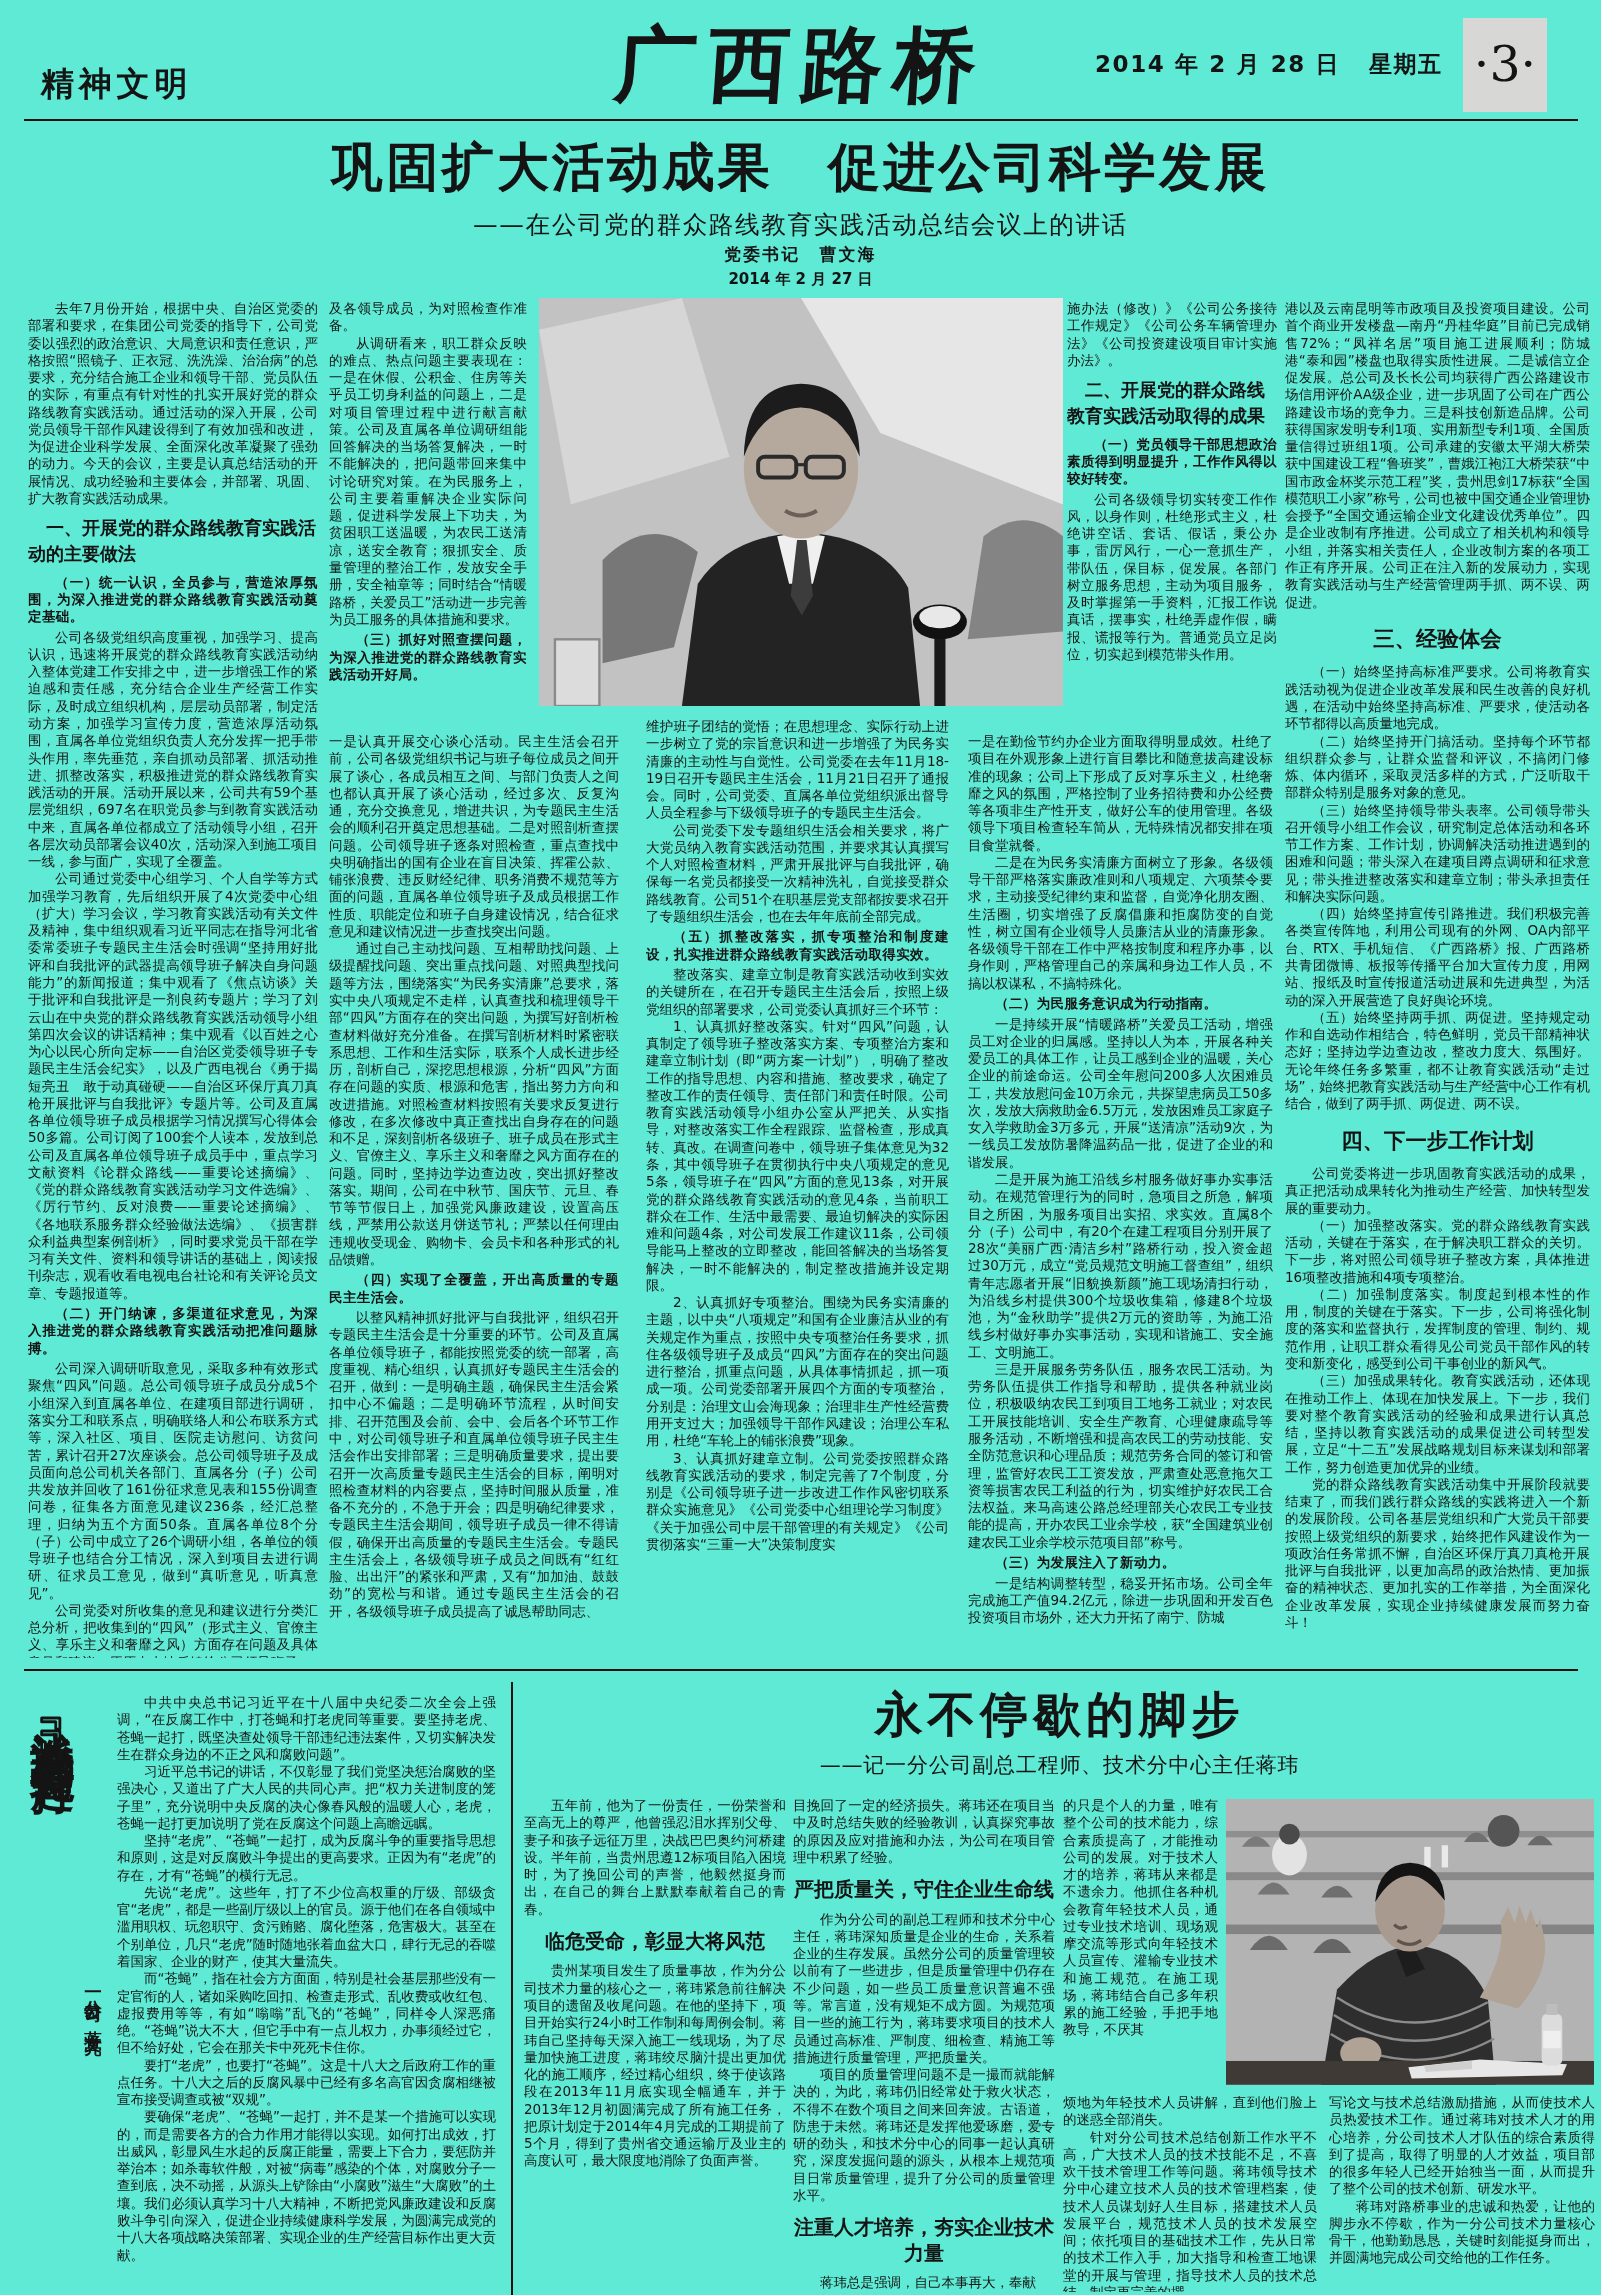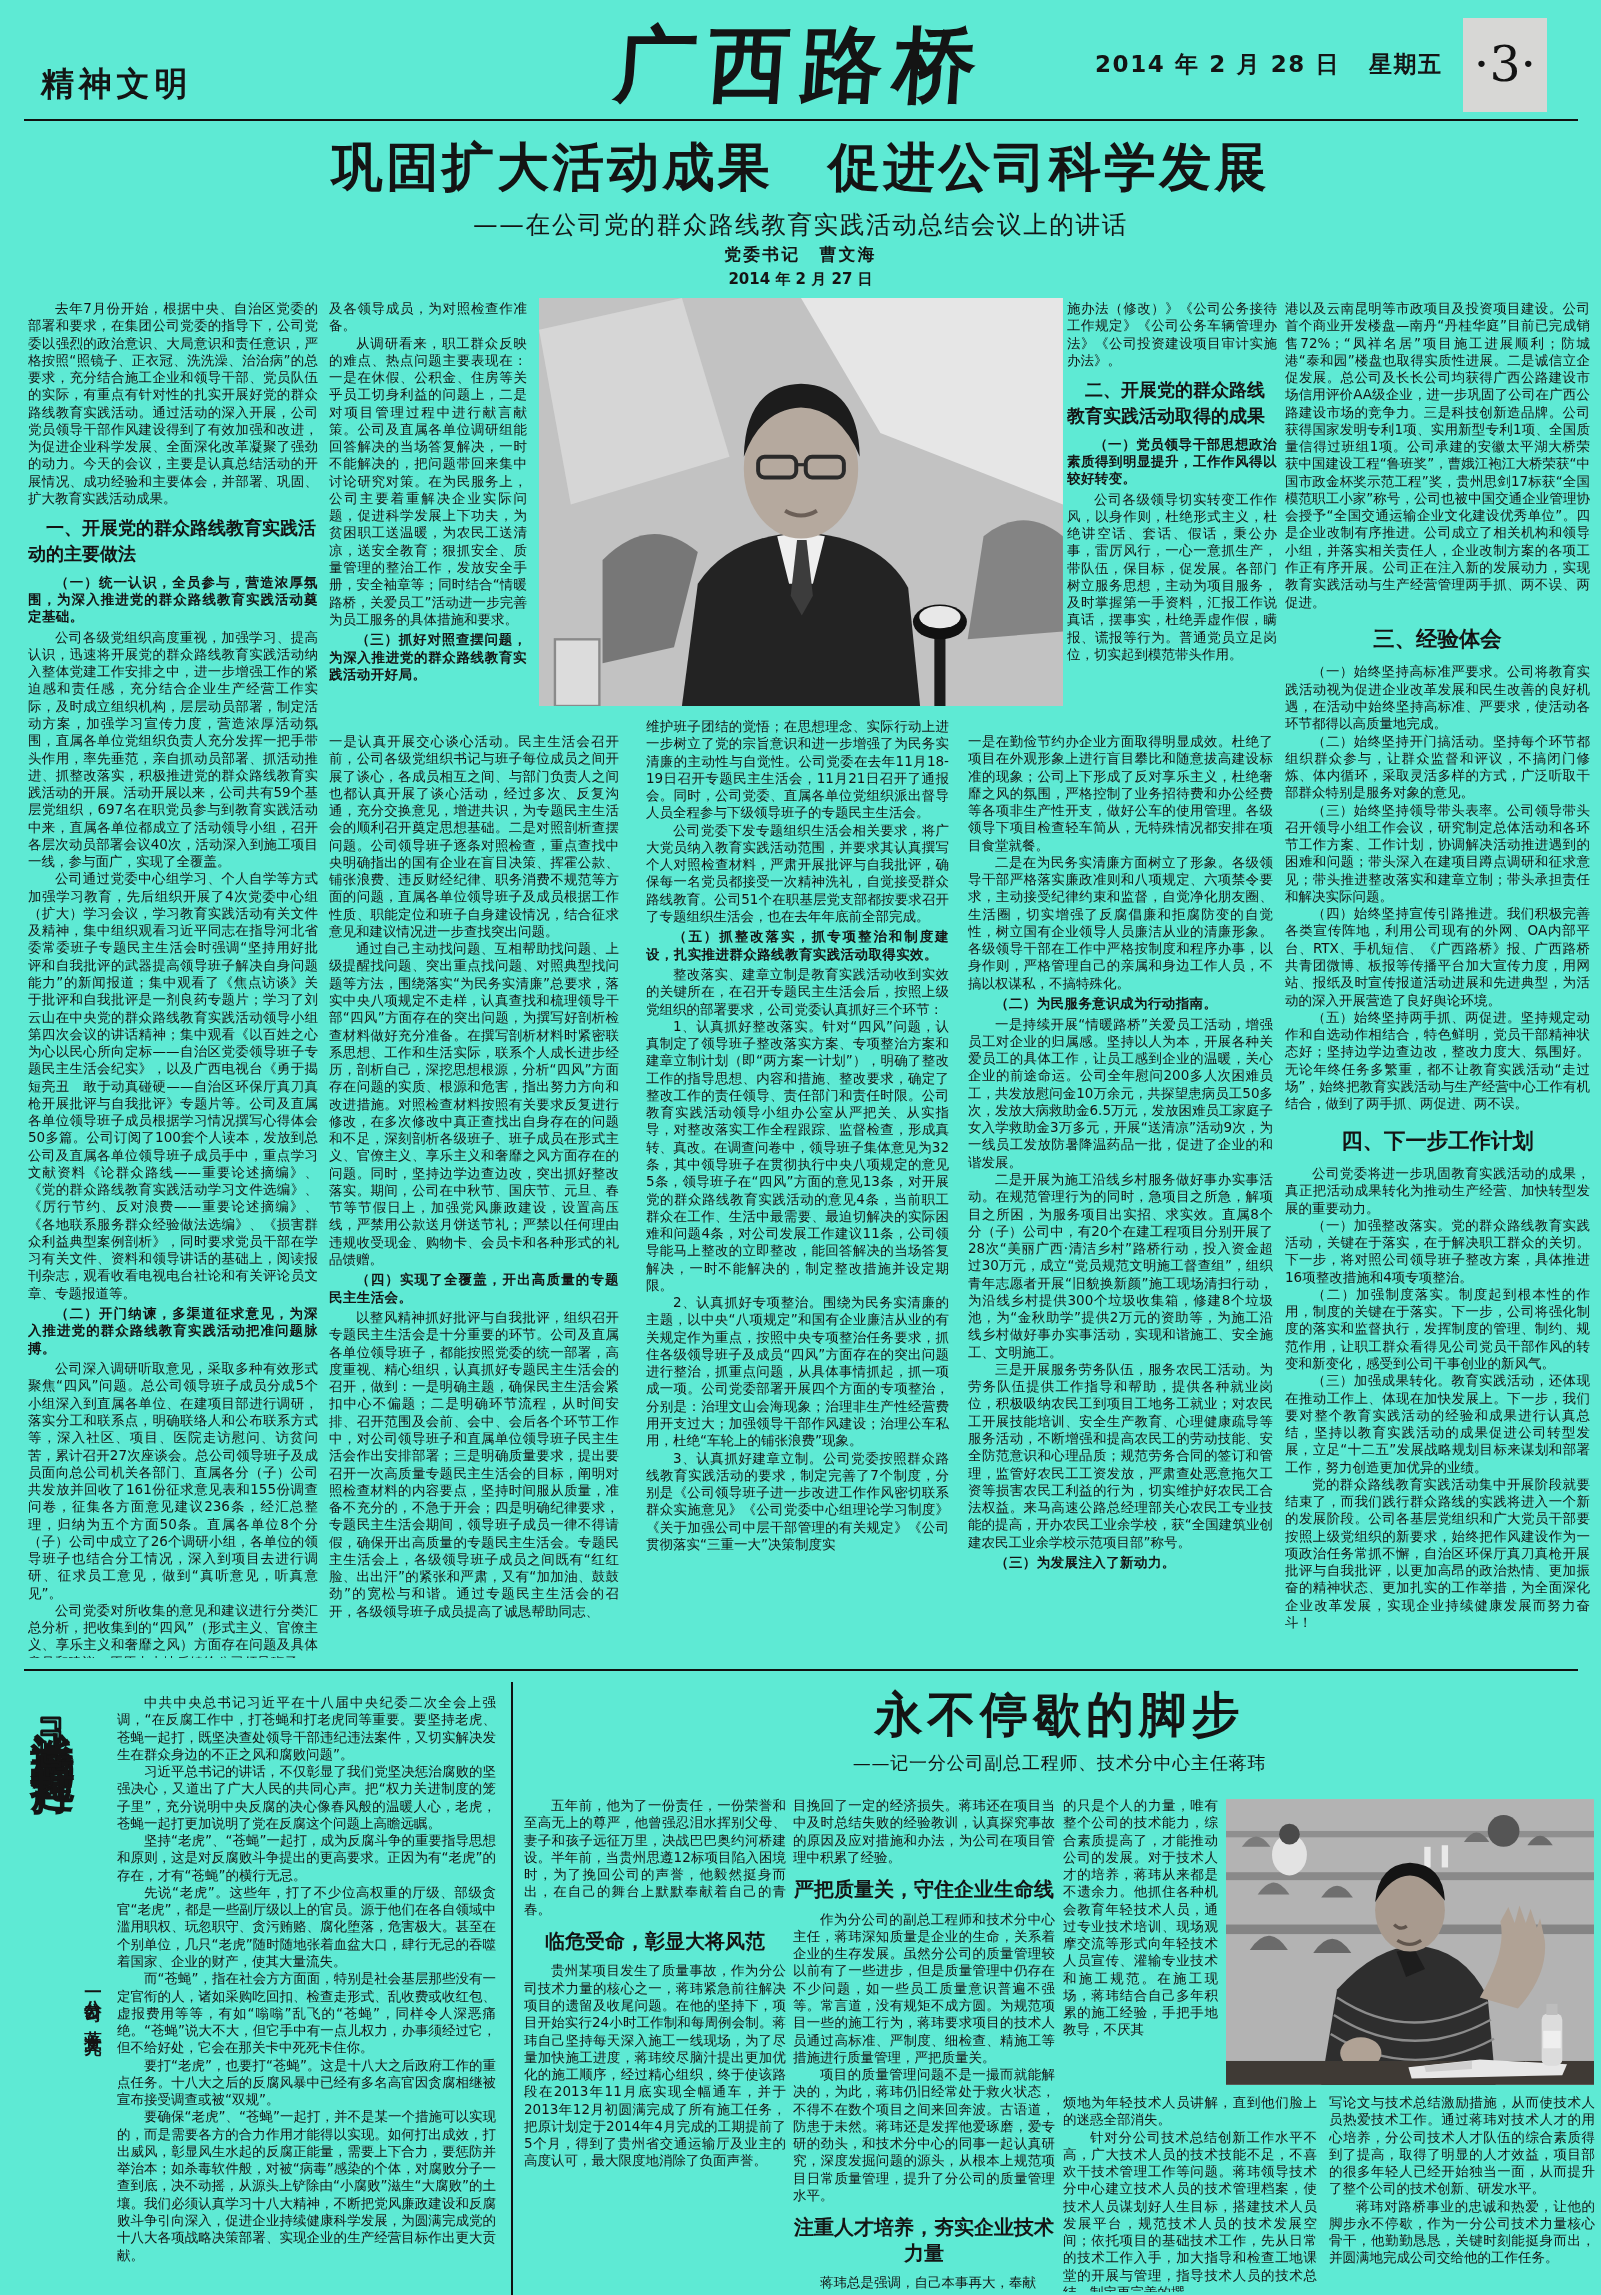--- a/index.html
+++ b/index.html
@@ -26,21 +26,21 @@
   .tcol p.h1{font-weight:bold;font-size:18px;line-height:1.45;text-indent:1em;margin:8px 0 6.3px 0;text-align:left;}
   .tcol p.h1c{font-weight:bold;font-size:21.4px;text-indent:0;text-align:center;margin:14.3px 0 11px 0;}
   .tcol p.kai{font-family:"DejaVu Serif",serif;font-weight:bold;letter-spacing:0.4px;margin:3.2px 0;}
   .tcol p.sub{font-weight:bold;font-size:20px;text-indent:0;text-align:center;margin:11px 0 8px 0;}
   
   .vtitle{writing-mode:vertical-rl;text-orientation:upright;font-family:"DejaVu Serif",serif;
           font-weight:bold;font-size:44px;line-height:1.1;letter-spacing:3.2px;}
   .vauthor{writing-mode:vertical-rl;text-orientation:upright;font-weight:bold;font-size:17.5px;letter-spacing:3.2px;}
   
   .feat-headline{font-size:48px;font-weight:bold;letter-spacing:4.8px;}
-  .feat-subtitle{font-size:18px;letter-spacing:0.8px;}
+  .feat-subtitle{font-size:21px;letter-spacing:0.8px;}
   .photo-frame{background:#b9b9b9;overflow:hidden;}
 </style>
 </head>
 <body>
 
 <div class="page">
 
   <div class="abs section-label" style="left:41px;top:62px;">精神文明</div>
   <div class="abs masthead" style="left:555px;top:11px;width:492px;text-align:center;">广西路桥</div>
   <div class="abs issue-date" style="left:1095px;top:49px;">
@@ -118,20 +118,21 @@
       <p>公司各级领导切实转变工作作风，以身作则，杜绝形式主义，杜绝讲空话、套话、假话，秉公办事，雷厉风行，一心一意抓生产，带队伍，保目标，促发展。各部门树立服务思想，主动为项目服务，及时掌握第一手资料，汇报工作说真话，摆事实，杜绝弄虚作假，瞒报、谎报等行为。普通党员立足岗位，切实起到模范带头作用。</p>
     </div>
   <div class="abs tcol" style="left:968px;top:733px;width:305px;height:925px;">
       <p class="cont">一是在勤俭节约办企业方面取得明显成效。杜绝了项目在外观形象上进行盲目攀比和随意拔高建设标准的现象；公司上下形成了反对享乐主义，杜绝奢靡之风的氛围，严格控制了业务招待费和办公经费等各项非生产性开支，做好公车的使用管理。各级领导下项目检查轻车简从，无特殊情况都安排在项目食堂就餐。</p>
       <p>二是在为民务实清廉方面树立了形象。各级领导干部严格落实廉政准则和八项规定、六项禁令要求，主动接受纪律约束和监督，自觉净化朋友圈、生活圈，切实增强了反腐倡廉和拒腐防变的自觉性，树立国有企业领导人员廉洁从业的清廉形象。各级领导干部在工作中严格按制度和程序办事，以身作则，严格管理自己的亲属和身边工作人员，不搞以权谋私，不搞特殊化。</p>
       <p class="kai">（二）为民服务意识成为行动指南。</p>
       <p>一是持续开展“情暖路桥”关爱员工活动，增强员工对企业的归属感。坚持以人为本，开展各种关爱员工的具体工作，让员工感到企业的温暖，关心企业的前途命运。公司全年慰问200多人次困难员工，共发放慰问金10万余元，共探望患病员工50多次，发放大病救助金6.5万元，发放困难员工家庭子女入学救助金3万多元，开展“送清凉”活动9次，为一线员工发放防暑降温药品一批，促进了企业的和谐发展。</p>
       <p>二是开展为施工沿线乡村服务做好事办实事活动。在规范管理行为的同时，急项目之所急，解项目之所困，为服务项目出实招、求实效。直属8个分（子）公司中，有20个在建工程项目分别开展了28次“美丽广西·清洁乡村”路桥行动，投入资金超过30万元，成立“党员规范文明施工督查组”，组织青年志愿者开展“旧貌换新颜”施工现场清扫行动，为沿线乡村提供300个垃圾收集箱，修建8个垃圾池，为“金秋助学”提供2万元的资助等，为施工沿线乡村做好事办实事活动，实现和谐施工、安全施工、文明施工。</p>
       <p>三是开展服务劳务队伍，服务农民工活动。为劳务队伍提供工作指导和帮助，提供各种就业岗位，积极吸纳农民工到项目工地务工就业；对农民工开展技能培训、安全生产教育、心理健康疏导等服务活动，不断增强和提高农民工的劳动技能、安全防范意识和心理品质；规范劳务合同的签订和管理，监管好农民工工资发放，严肃查处恶意拖欠工资等损害农民工利益的行为，切实维护好农民工合法权益。来马高速公路总经理部关心农民工专业技能的提高，开办农民工业余学校，获“全国建筑业创建农民工业余学校示范项目部”称号。</p>
       <p class="kai">（三）为发展注入了新动力。</p>
+      <p>一是结构调整转型，稳妥开拓市场。公司全年完成施工产值94.2亿元，除进一步巩固和开发百色投资项目市场外，还大力开拓了南宁、防城</p>
     </div>
   <div class="abs tcol" style="left:1285px;top:300px;width:305px;height:1358px;">
       <p class="cont">港以及云南昆明等市政项目及投资项目建设。公司首个商业开发楼盘—南丹“丹桂华庭”目前已完成销售72%；“凤祥名居”项目施工进展顺利；防城港“泰和园”楼盘也取得实质性进展。二是诚信立企促发展。总公司及长长公司均获得广西公路建设市场信用评价AA级企业，进一步巩固了公司在广西公路建设市场的竞争力。三是科技创新造品牌。公司获得国家发明专利1项、实用新型专利1项、全国质量信得过班组1项。公司承建的安徽太平湖大桥荣获中国建设工程“鲁班奖”，曹娥江袍江大桥荣获“中国市政金杯奖示范工程”奖，贵州思剑17标获“全国模范职工小家”称号，公司也被中国交通企业管理协会授予“全国交通运输企业文化建设优秀单位”。四是企业改制有序推进。公司成立了相关机构和领导小组，并落实相关责任人，企业改制方案的各项工作正有序开展。公司正在注入新的发展动力，实现教育实践活动与生产经营管理两手抓、两不误、两促进。</p>
       <p class="h1c">三、经验体会</p>
       <p>（一）始终坚持高标准严要求。公司将教育实践活动视为促进企业改革发展和民生改善的良好机遇，在活动中始终坚持高标准、严要求，使活动各环节都得以高质量地完成。</p>
       <p>（二）始终坚持开门搞活动。坚持每个环节都组织群众参与，让群众监督和评议，不搞闭门修炼、体内循环，采取灵活多样的方式，广泛听取干部群众特别是服务对象的意见。</p>
       <p>（三）始终坚持领导带头表率。公司领导带头召开领导小组工作会议，研究制定总体活动和各环节工作方案、工作计划，协调解决活动推进遇到的困难和问题；带头深入在建项目蹲点调研和征求意见；带头推进整改落实和建章立制；带头承担责任和解决实际问题。</p>
       <p>（四）始终坚持宣传引路推进。我们积极完善各类宣传阵地，利用公司现有的外网、OA内部平台、RTX、手机短信、《广西路桥》报、广西路桥共青团微博、板报等传播平台加大宣传力度，用网站、报纸及时宣传报道活动进展和先进典型，为活动的深入开展营造了良好舆论环境。</p>
       <p>（五）始终坚持两手抓、两促进。坚持规定动作和自选动作相结合，特色鲜明，党员干部精神状态好；坚持边学边查边改，整改力度大、氛围好。无论年终任务多繁重，都不让教育实践活动“走过场”，始终把教育实践活动与生产经营中心工作有机结合，做到了两手抓、两促进、两不误。</p>
       <p class="h1c">四、下一步工作计划</p>

